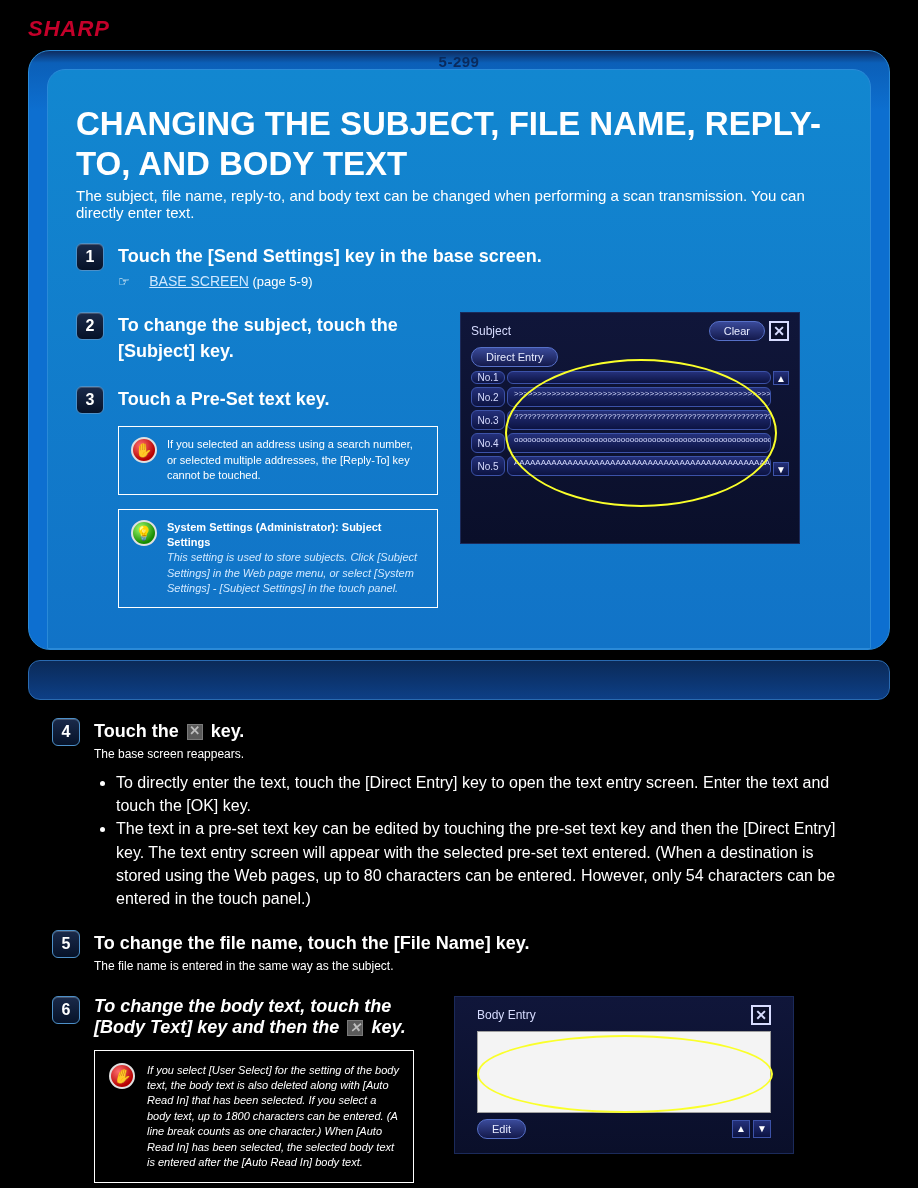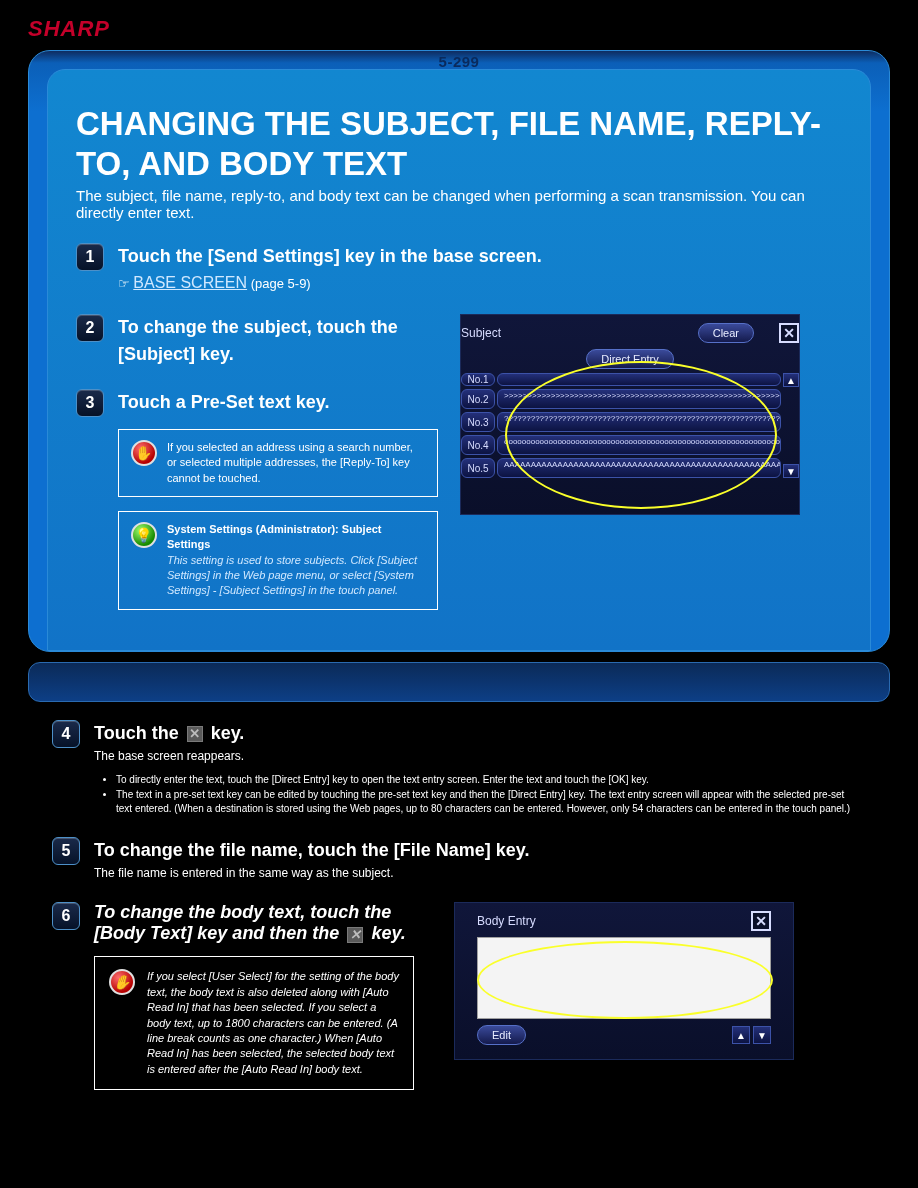--- a/index.html
+++ b/index.html
@@ -62,21 +62,21 @@
     color: #fff;
     font-weight: bold;
     font-size: 16px;
     display: flex;
     align-items: center;
     justify-content: center;
     box-shadow: inset 0 1px 0 rgba(255,255,255,0.2);
   }
   .step-body { flex: 1; font-size: 13px; line-height: 1.45; }
   .step-head { font-size: 18px; font-weight: bold; margin-bottom: 2px; }
-  .step-link { color: #d0e8ff; font-size: 16px; text-decoration: underline; }
+  .step-link { color: #d0e8ff; font-size: 14px; text-decoration: underline; margin-left: 16px; }
   .two-col { display: flex; gap: 22px; align-items: flex-start; }
   .col-left { flex: 0 0 360px; }
   .col-right { flex: 1; }
 
   .info-box {
     border: 1px solid #fff;
     margin-top: 12px;
     padding: 10px 12px 10px 12px;
     display: flex;
     gap: 10px;
@@ -97,42 +97,42 @@
   }
   .icon-tip {
     background: radial-gradient(circle at 35% 30%, #a0ff70, #168a00 70%);
     color: #fff;
     border: 2px solid #e0e0e0;
   }
   .info-text { font-size: 11px; line-height: 1.4; }
   .info-text .head { font-weight: bold; }
   .info-text .sublinks { font-style: italic; color: #d0e8ff; }
 
-  ul.bullets { list-style: disc; padding-left: 22px; font-size: 10px; margin-top: 4px; }
+  ul.bullets { list-style: disc; padding-left: 22px; font-size: 16px; margin-top: 4px; }
   .inline-close {
     display: inline-flex;
     width: 16px; height: 16px;
     background: #5a5a5a;
     color: #bdbdbd;
     align-items: center; justify-content: center;
     font-size: 13px; font-weight: bold;
     border: 1px solid #7a7a7a;
     vertical-align: middle;
     margin: 0 3px;
   }
 
   
   .shot {
     background: linear-gradient(#10163a, #0a0f2a);
     border: 1px solid #1b2a5a;
     color: #d7dcff;
     font-size: 11px;
     position: relative;
   }
-  .shot.subject { width: 340px; height: 201px; padding: 8px 0; text-align: center; }
+  .shot.subject { width: 340px; height: 232px; padding: 8px 10px; }
   .shot .title { font-size: 12px; }
   .shot .pill-btn {
     display: inline-block;
     padding: 3px 14px;
     border-radius: 10px;
     background: linear-gradient(#3a4a9a, #141a4c);
     border: 1px solid #5670c8;
     font-size: 11px;
     color: #e8ecff;
   }
@@ -318,21 +318,21 @@
               </div>
             </div>
           </div>
         </div>
 
         <div class="col-right">
 
           <div class="shot subject">
             <div class="toprow">
               <span class="title">Subject</span>
-              <span style="display:flex; gap:25px; align-items:center;">
+              <span style="display:flex; gap:4px; align-items:center;">
                 <span class="pill-btn">Clear</span>
                 <span class="close-big">✕</span>
               </span>
             </div>
             <div class="entry-row">
               <span class="pill-btn">Direct Entry</span>
             </div>
             <div class="list" style="padding-right:18px;">
               <div class="row">
                 <div class="num">No.1</div>

